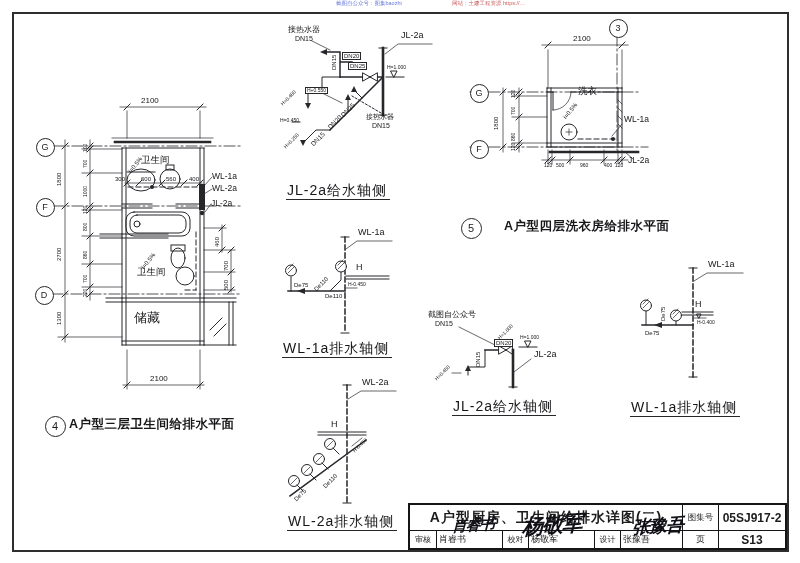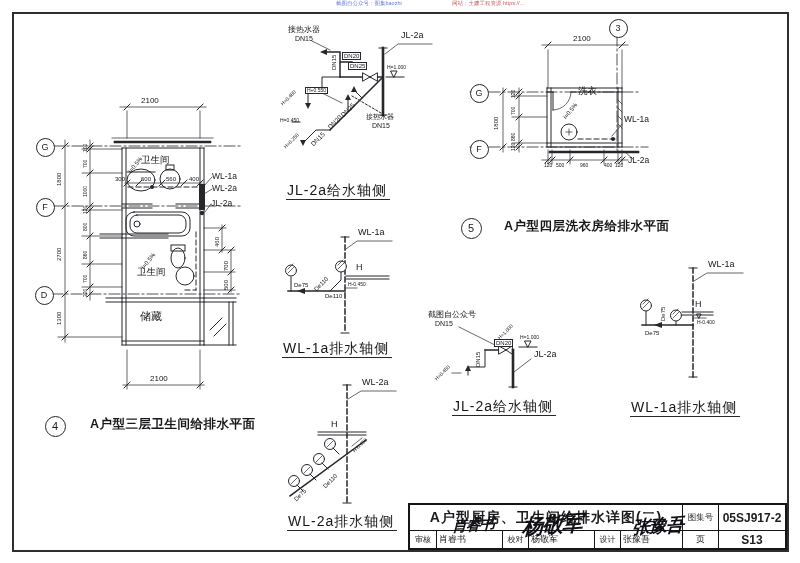--- a/index.html
+++ b/index.html
@@ -240,29 +240,29 @@
   <span class="lbl s6" style="left:141px;top:176px;">600</span>
   <span class="lbl s6" style="left:166px;top:176px;">560</span>
   <span class="lbl s6" style="left:189px;top:176px;">400</span>
   <span class="lbl s6 v" style="left:214px;top:247px;">460</span>
   <span class="lbl s6 v" style="left:223px;top:271px;">700</span>
   <span class="lbl s6 v" style="left:223px;top:290px;">500</span>
   <span class="lbl" style="left:141px;top:155px;font-size:9.5px;">卫生间</span>
   <span class="lbl s6 dgs" style="left:127px;top:170px;">i=0.5%</span>
   <span class="lbl" style="left:137px;top:267px;font-size:9.5px;">卫生间</span>
   <span class="lbl s6 dgs" style="left:140px;top:266px;">i=0.5%</span>
-  <span class="lbl" style="left:140px;top:311px;font-size:11px;text-align:right;">储藏</span>
+  <span class="lbl" style="left:134px;top:311px;font-size:13px;text-align:right;">储藏</span>
   <span class="lbl" style="left:212px;top:172px;font-size:8.5px;">WL-1a</span>
   <span class="lbl" style="left:212px;top:184px;font-size:8.5px;">WL-2a</span>
   <span class="lbl" style="left:211px;top:199px;font-size:8.5px;">JL-2a</span>
   <span class="lbl s8" style="left:150px;top:375px;">2100</span>
   <div class="cc" style="left:44.5px;top:415.5px;">
       <span>4</span>
     </div>
-  <span class="lbl plcap" style="left:90px;top:418px;">A户型三层卫生间给排水平面</span>
+  <span class="lbl plcap" style="left:69px;top:418px;">A户型三层卫生间给排水平面</span>
 
   <span class="lbl s8" style="left:573px;top:35px;">2100</span>
   <span class="lbl s6 v" style="left:493px;top:130px;">1800</span>
   <span class="lbl s5 v" style="left:511px;top:98px;">120</span>
   <span class="lbl s5 v" style="left:511px;top:115px;">700</span>
   <span class="lbl s5 v" style="left:511px;top:141px;">860</span>
   <span class="lbl s5 v" style="left:511px;top:151px;">120</span>
   <span class="lbl s5" style="left:544px;top:163px;">120</span>
   <span class="lbl s5" style="left:556px;top:163px;">500</span>
   <span class="lbl s5" style="left:580px;top:163px;">960</span>

